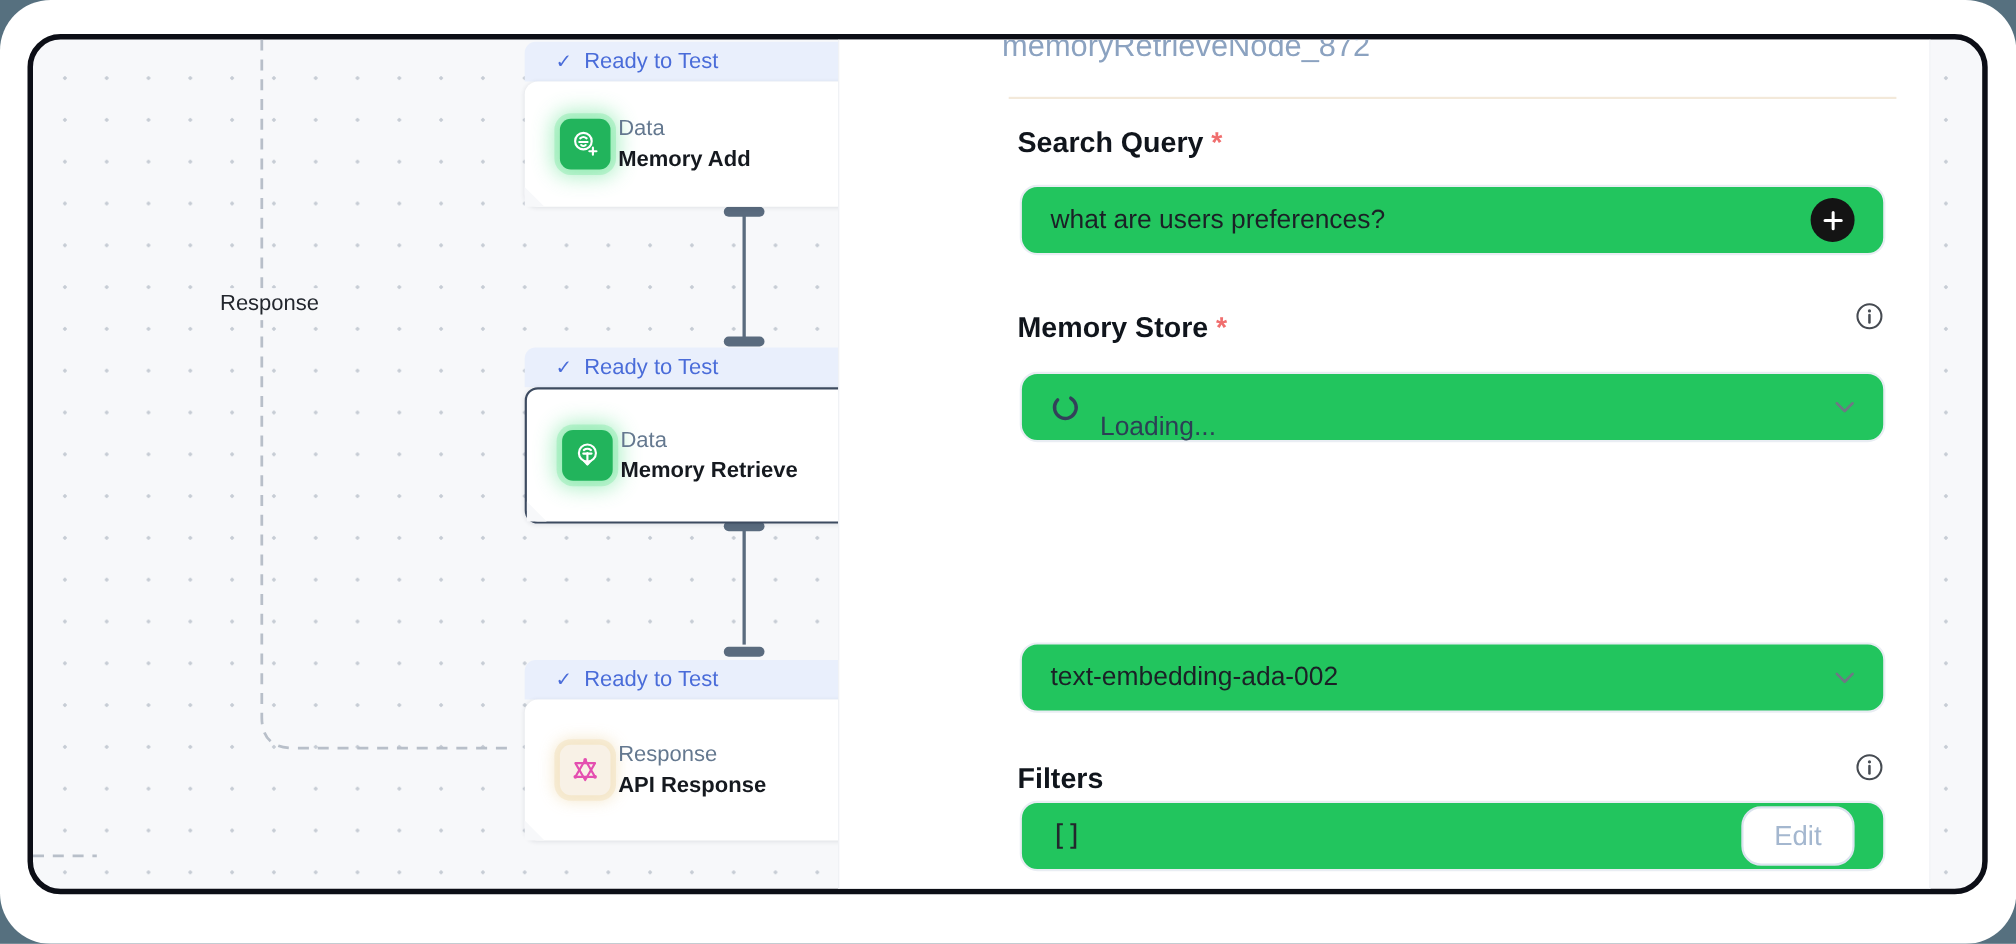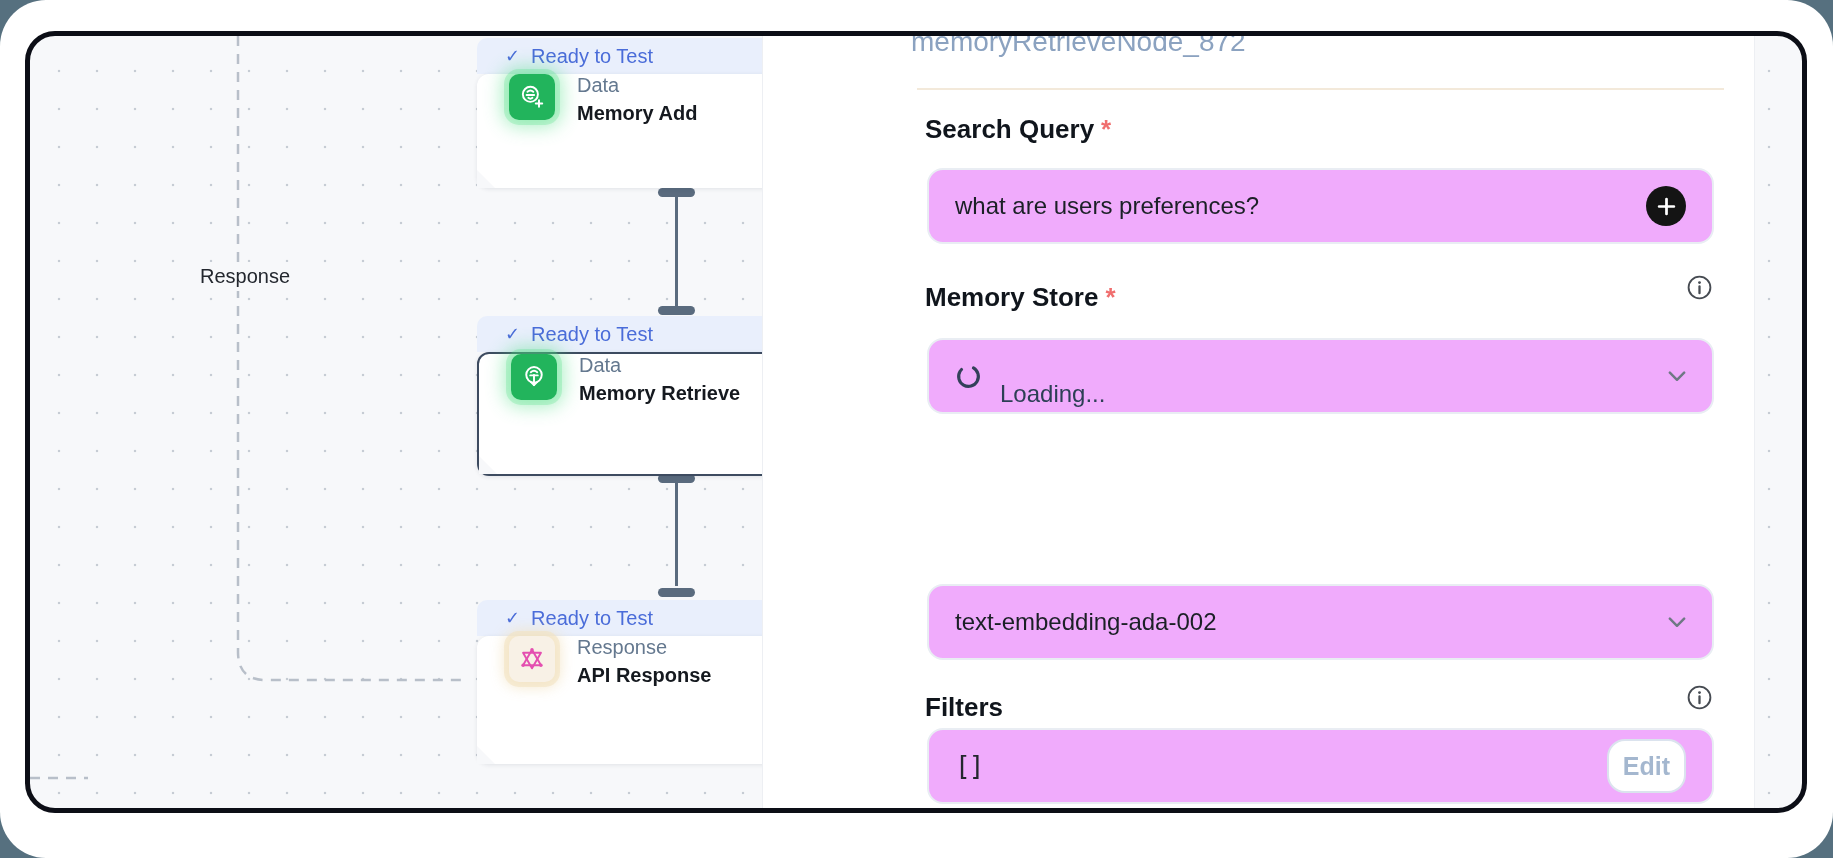--- a/index.html
+++ b/index.html
@@ -29,21 +29,21 @@
     position:absolute; left:447px; width:398px; height:36px; z-index:2;
     background:#e9effc; border-radius:10px 10px 0 0;
     display:flex; align-items:center; gap:11px; padding-left:28px;
     color:#4a6cd9; font-size:20px; font-weight:500;
   }
   .node-badge .check { font-size:18px; color:#4a6cd9; }
   .node-card {
     position:absolute; left:447px; width:398px; z-index:2;
     background:#ffffff; border-radius:12px;
     box-shadow:0 1px 4px rgba(30,40,60,.10);
-    display:flex; gap:22px; padding-left:32px;
+    display:flex; align-items:center; gap:7px; padding-left:32px;
   }
   .node-card.selected { border:2px solid #3d4b60; }
   .chamfer {
     position:absolute; left:0; bottom:0; width:0; height:0;
     border-bottom:18px solid #f7f8fa; border-right:18px solid transparent;
   }
   .icon-tile {
     width:46px; height:46px; border-radius:10px; flex:0 0 auto;
     display:flex; align-items:center; justify-content:center;
   }
@@ -65,39 +65,39 @@
   .panel {
     position:absolute; left:732px; top:0; width:993px; height:772px; z-index:5;
     background:#ffffff; border-left:1px solid #edeff3; border-right:1px solid #edeff3;
   }
   .panel-title { position:absolute; left:148px; top:-10px; font-size:28px; color:#8ba2c0; white-space:nowrap; }
   .divider { position:absolute; left:154px; top:52px; width:807px; height:2px; background:#f3e9da; }
   .f-label { position:absolute; left:162px; font-size:26px; font-weight:700; color:#10151c; }
   .f-label .req { color:#f06e6e; margin-left:7px; font-weight:700; }
   .info-btn { position:absolute; left:923px; width:27px; height:27px; cursor:pointer; }
   .box {
-    position:absolute; left:164px; width:787px; height:76px;
-    border:2px solid #e9edf3; border-radius:16px; background:#f0abfc;
+    position:absolute; left:164px; width:787px; height:64px;
+    border:2px solid #e9edf3; border-radius:16px; background:#22c55e;
     display:flex; align-items:center; padding:0 26px;
     font-size:24px; color:#1b2026;justify-content:center;
   }
   .box .chev { margin-left:auto; flex:0 0 auto; }
   .plus-btn {
     margin-left:auto; width:40px; height:40px; border-radius:50%;
     background:#141414; border:none; display:flex; align-items:center; justify-content:center;
     cursor:pointer; flex:0 0 auto;
   }
   .loading-txt { margin-left:18px; color:#2c3f55;margin-top:35px; }
   .prov-txt { margin-left:18px; }
   .mono-val { font-family:"DejaVu Sans Mono", monospace; font-size:26px; letter-spacing:-2px; color:#23272d; }
   .edit-btn {
-    margin-left:auto; height:54px; padding:0 14px;
+    margin-left:auto; height:54px; padding:0 28px;
     border:2px solid #dbe3ee; border-radius:18px; background:#fff;
     color:#a4b7cf; font-size:25px; font-family:"Liberation Sans",sans-serif;
-    display:flex; align-items:center; cursor:pointer;font-weight:bold;
+    display:flex; align-items:center; cursor:pointer;
   }
 </style>
 </head>
 <body>
 
 <div class="viewport">
   <div class="sheet"></div>
 
   <div class="frame">
 

